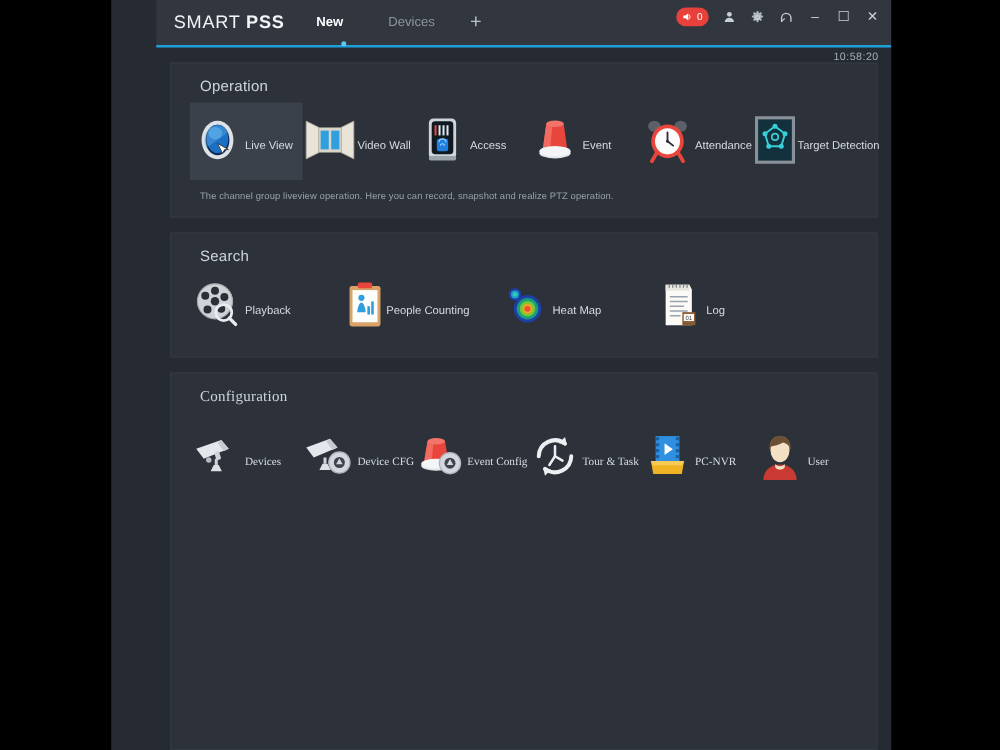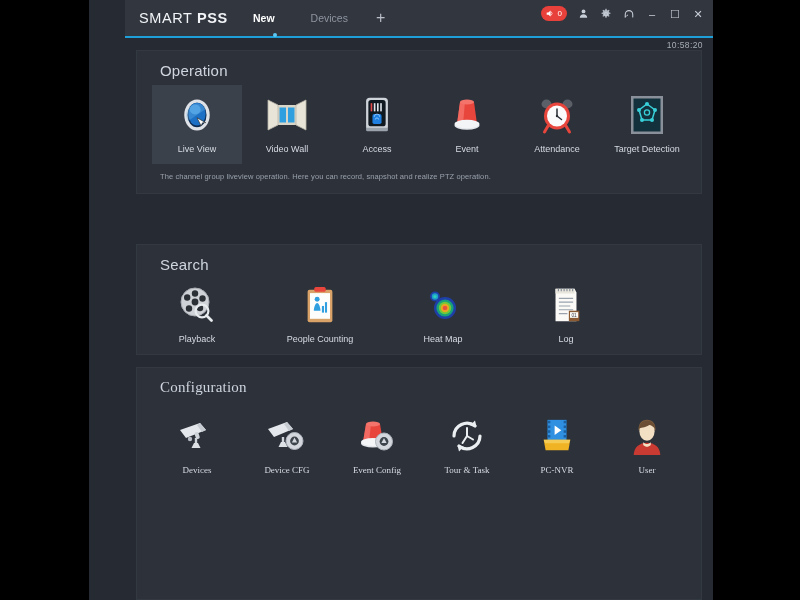--- a/index.html
+++ b/index.html
@@ -92,51 +92,51 @@
     display: flex; flex-direction: column;
     gap: 12px;
     overflow: hidden;
   }
   .panel {
     background: #2c313a;
     border: 1px solid #333941;
     position: relative;
   }
   .panel-title {
-    font-size: 15px; color: #cfd5de;
+    font-size: 12px; color: #cfd5de;
     padding: 11px 0 0 23px;
     letter-spacing: .2px;
   }
   .grid {
     display: flex;
     padding: 6px 0 0 15px;
   }
   .cell {
     width: 90px;
-    display: flex; flex-direction: column; align-items: center;
+    display: flex; flex-direction: row; align-items: center;
     padding: 8px 0 10px 0;
     cursor: pointer;
   }
   .cell.selected { background: #3b414b; }
   .ico-wrap {
     width: 44px; height: 44px;
     display: flex; align-items: center; justify-content: center;
   }
   .cell-label {
     margin-top: 7px;
     font-size: 9px; color: #d7dce3;
     white-space: nowrap;
   }
   .panel-desc {
     font-size: 7.5px; color: #9aa1ab;
     padding: 8px 0 12px 23px;
     letter-spacing: .1px;
   }
   #panel-operation { flex: 0 0 auto; }
-  #panel-search { flex: 0 0 auto; min-height: 100px; margin-top: 38px; }
+  #panel-search { flex: 0 0 auto; min-height: 100px; }
   #panel-config { flex: 1 1 auto; min-height: 120px; font-family: Liberation Serif, serif; }
   #panel-search .grid { padding-top: 2px; gap: 33px; }
   #panel-config .grid { padding-top: 10px; }
 </style>
 </head>
 <body>
 
 <div id="stage">
   <div id="app-window">
 

